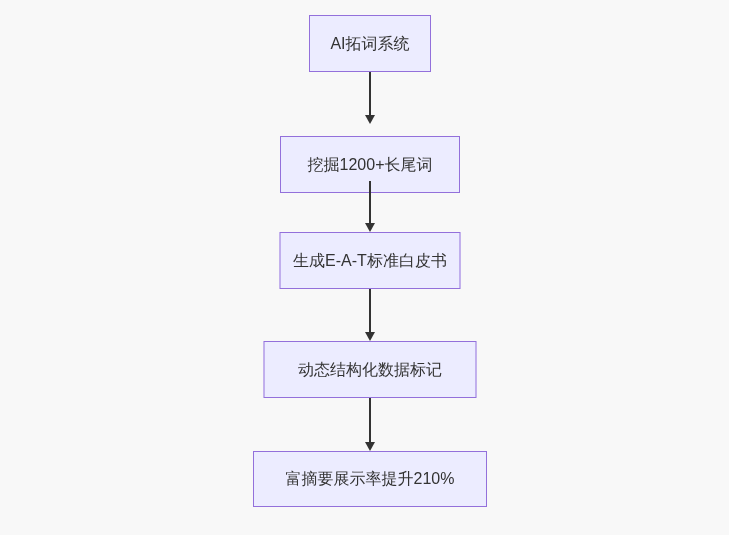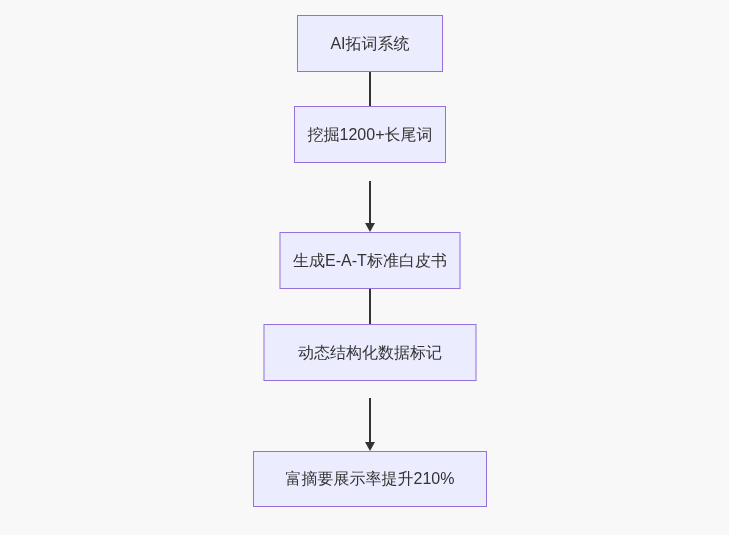--- a/index.html
+++ b/index.html
@@ -27,24 +27,24 @@
     background: var(--node-fill, #ECECFF);
     border: 1.5px solid var(--node-border, #9370DB);
     color: var(--text, #333333);
     font-size: 16px;
     line-height: 1;
     display: flex;
     align-items: center;
     justify-content: center;
     white-space: nowrap;
   }
-  #node-0 { top: 15px;  width: 146px; }
-  #node-1 { top: 106px; width: 152px; }
+  #node-0 { top: 15px;  width: 122px; }
+  #node-1 { top: 136px; width: 180px; }
   #node-2 { top: 232px; width: 181px; }
-  #node-3 { top: 324px; width: 213px; }
+  #node-3 { top: 341px; width: 213px; }
   #node-4 { top: 451px; width: 234px; height: 56px; }
 
   .edge {
     position: absolute;
     left: 370px;
     width: 0;
   }
   .edge .line {
     position: absolute;
     left: -1px;

